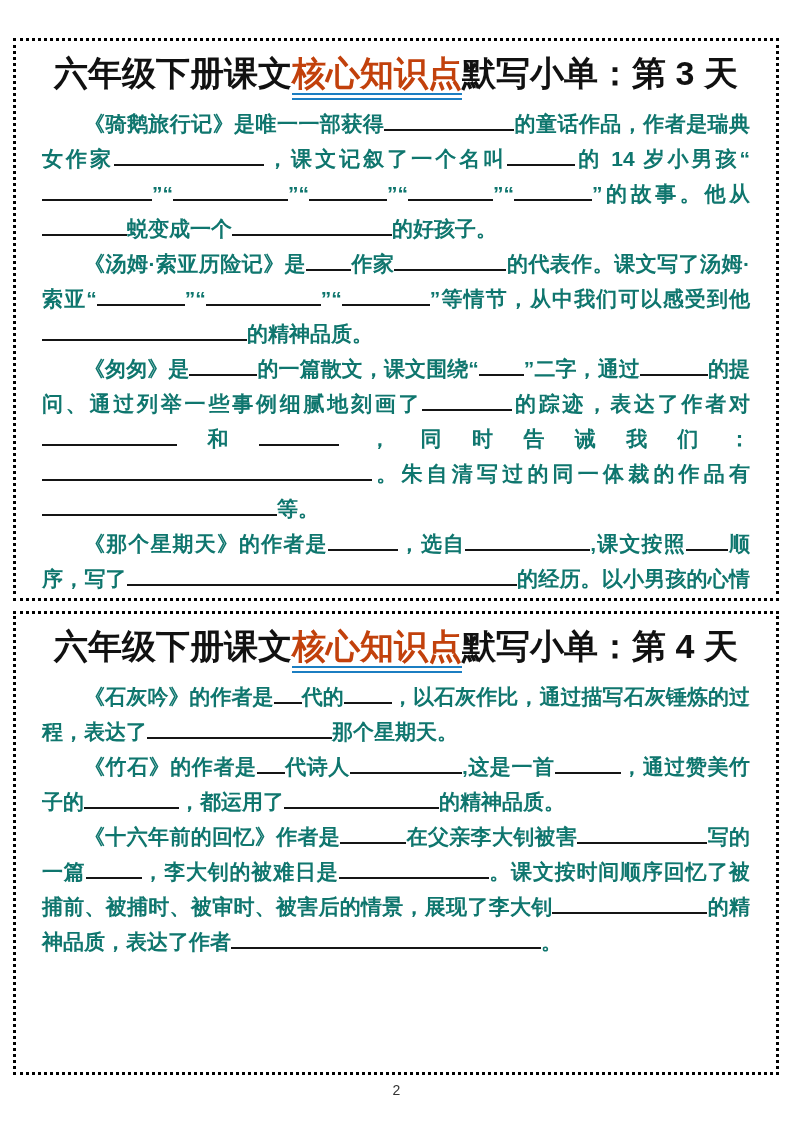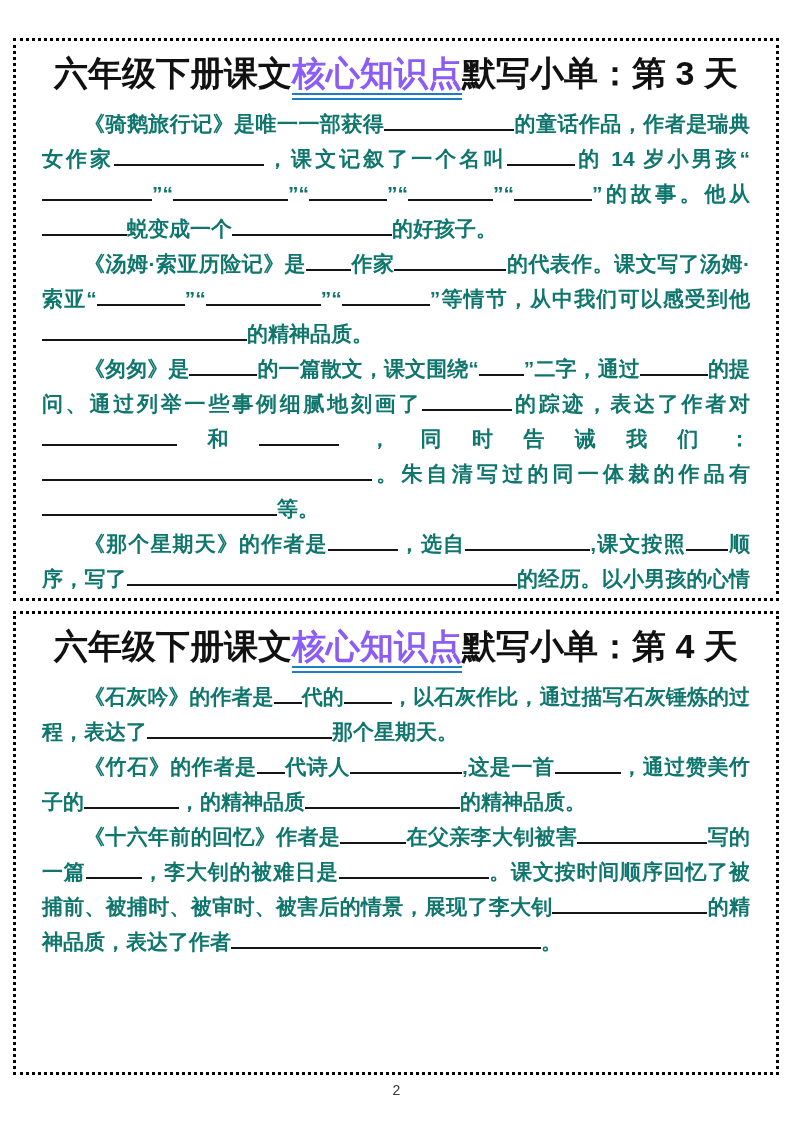--- a/index.html
+++ b/index.html
@@ -29,21 +29,21 @@
   .box.day4 { top: 611px; height: 464px; }
   .title {
     margin: 4px 0 9px 0;
     text-align: center;
     font-size: 34px;
     font-weight: 700;
     color: #111111;
     white-space: nowrap;
   }
   .title .hl {
-    color: #8b5cf6;
+    color: #c2410c;
     border-bottom: 7px double #1b7ec2;
     padding-bottom: 1px;
   }
   .para {
     margin: 0;
     font-size: 21px;
     font-weight: 700;
     color: #0f766e;
     line-height: 35px;
     text-align: justify;
@@ -77,20 +77,20 @@
         <p class="para"><span>《汤姆·索亚历险记》是</span><span class="blank" style="width: 45px;"></span><span>作家</span><span class="blank" style="width: 112px;"></span><span>的代表作。课文写了汤姆·索亚“</span><span class="blank" style="width: 88px;"></span><span>”“</span><span class="blank" style="width: 115px;"></span><span>”“</span><span class="blank" style="width: 88px;"></span><span>”等情节，从中我们可以感受到他</span><span class="blank" style="width: 205px;"></span><span>的精神品质。</span></p>
         <p class="para"><span>《匆匆》是</span><span class="blank" style="width: 68px;"></span><span>的一篇散文，课文围绕“</span><span class="blank" style="width: 45px;"></span><span>”二字，通过</span><span class="blank" style="width: 68px;"></span><span>的提问、通过列举一些事例细腻地刻画了</span><span class="blank" style="width: 90px;"></span><span>的踪迹，表达了作者对</span><span class="blank" style="width: 135px;"></span><span>和</span><span class="blank" style="width: 80px;"></span><span>，同时告诫我们：</span><span class="blank" style="width: 330px;"></span><span>。朱自清写过的同一体裁的作品有</span><span class="blank" style="width: 235px;"></span><span>等。</span></p>
         <p class="para"><span>《那个星期天》的作者是</span><span class="blank" style="width: 70px;"></span><span>，选自</span><span class="blank" style="width: 125px;"></span><span>,课文按照</span><span class="blank" style="width: 42px;"></span><span>顺序，写了</span><span class="blank" style="width: 390px;"></span><span>的经历。以小男孩的心情变化为线索：一开始他</span></p>
       </div>
   </section>
 
   <section class="box day4">
     <h1 class="title"><span>六年级下册课文</span><span class="hl">核心知识点</span><span>默写小单：第 4 天</span></h1>
     <div class="content">
         <p class="para"><span>《石灰吟》的作者是</span><span class="blank" style="width: 28px;"></span><span>代的</span><span class="blank" style="width: 48px;"></span><span>，以石灰作比，通过描写石灰锤炼的过程，表达了</span><span class="blank" style="width: 185px;"></span><span>那个星期天。</span></p>
-        <p class="para"><span>《竹石》的作者是</span><span class="blank" style="width: 28px;"></span><span>代诗人</span><span class="blank" style="width: 112px;"></span><span>,这是一首</span><span class="blank" style="width: 66px;"></span><span>，通过赞美竹子的</span><span class="blank" style="width: 95px;"></span><span>，的精神品质</span><span class="blank" style="width: 155px;"></span><span>的精神品质。</span></p>
+        <p class="para"><span>《竹石》的作者是</span><span class="blank" style="width: 28px;"></span><span>代诗人</span><span class="blank" style="width: 112px;"></span><span>,这是一首</span><span class="blank" style="width: 66px;"></span><span>，通过赞美竹子的</span><span class="blank" style="width: 95px;"></span><span>，都运用了</span><span class="blank" style="width: 155px;"></span><span>的精神品质。</span></p>
         <p class="para"><span>《十六年前的回忆》作者是</span><span class="blank" style="width: 66px;"></span><span>在父亲李大钊被害</span><span class="blank" style="width: 130px;"></span><span>写的一篇</span><span class="blank" style="width: 56px;"></span><span>，李大钊的被难日是</span><span class="blank" style="width: 150px;"></span><span>。课文按时间顺序回忆了被捕前、被捕时、被审时、被害后的情景，展现了李大钊</span><span class="blank" style="width: 155px;"></span><span>的精神品质，表达了作者</span><span class="blank" style="width: 310px;"></span><span>。</span></p>
       </div>
   </section>
 
   <div class="page-number">2</div>
 
 </div>
 
 </body></html>

